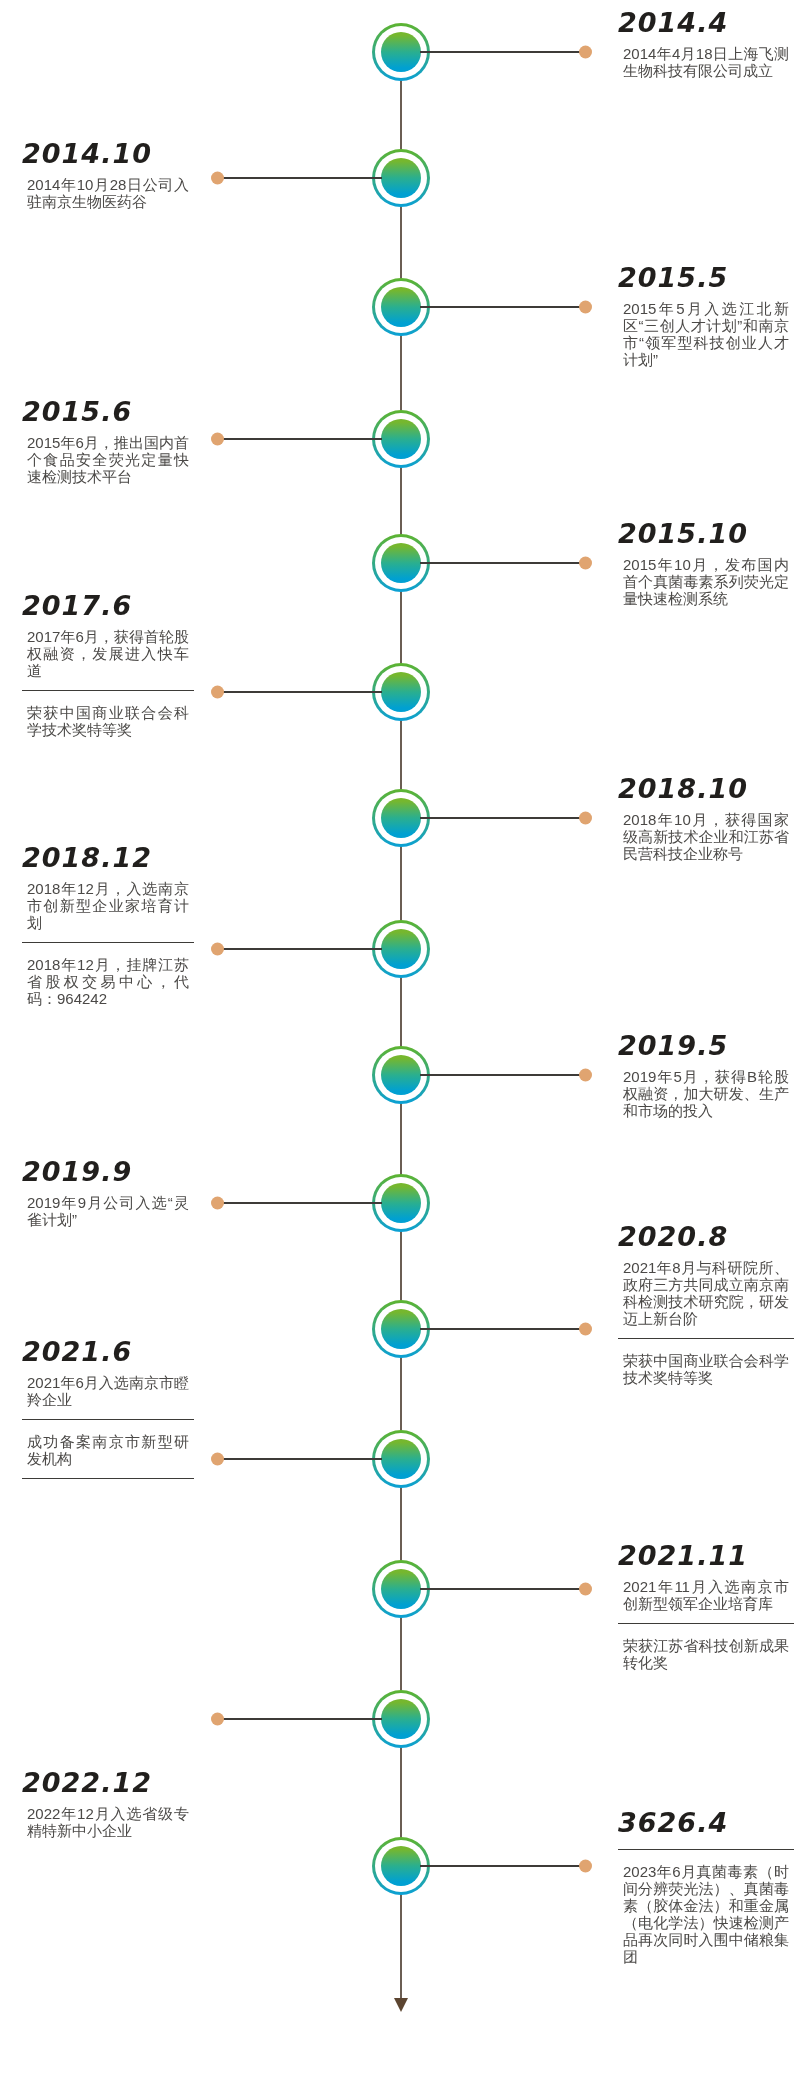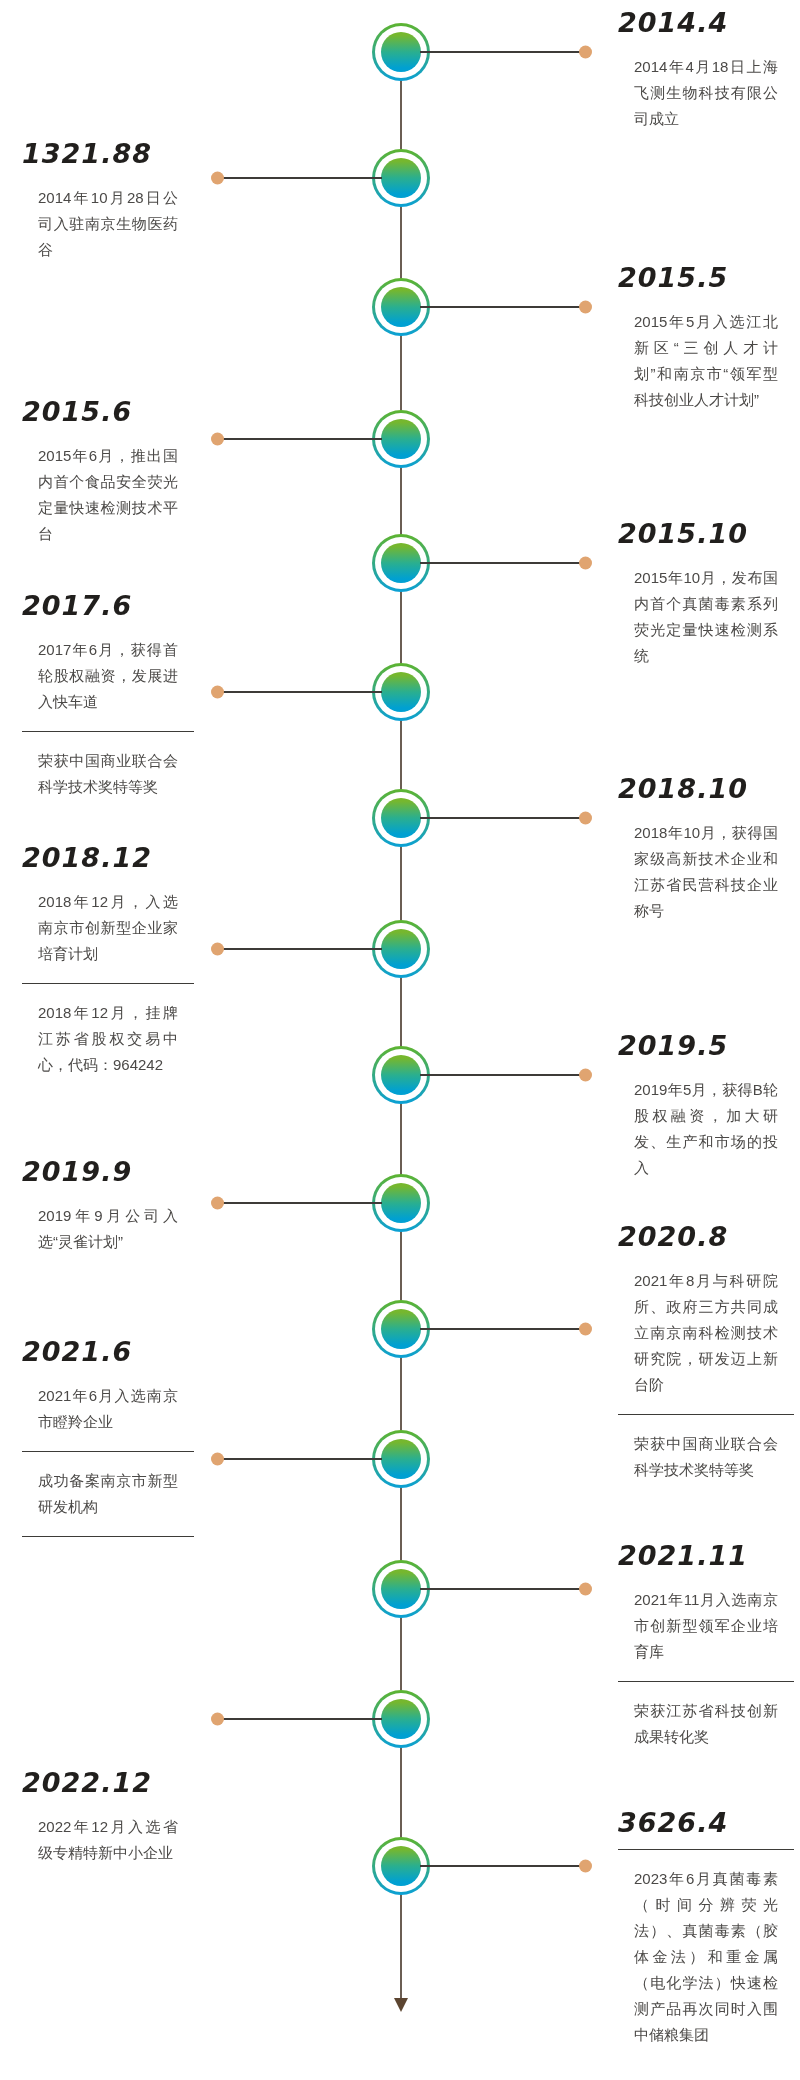--- a/index.html
+++ b/index.html
@@ -49,22 +49,22 @@
   .entry { position:absolute; }
   .entry.right { left:618px; width:176px; }
   .entry.left  { left:22px;  width:172px; }
   .date {
     font-family:"DejaVu Sans", sans-serif;
     font-weight:bold; font-style:italic;
     font-size:27px; line-height:30px; letter-spacing:1px;
     color:var(--title,#211f1d); margin:0 0 7px 0;
   }
   .body {
-    font-size:15px; line-height:26px; color:var(--text,#4b4947);
-    text-align:justify; margin:16px;
+    font-size:15px; line-height:17px; color:var(--text,#4b4947);
+    text-align:justify; margin:5px;
   }
   hr.divider {
     border:none; border-top:1px solid var(--connector,#3d3b38);
     margin:11px 0 13px 0; width:100%;
   }
 </style>
 </head>
 <body>
 
 <div class="canvas">
@@ -223,21 +223,21 @@
   <div class="connector right" style="top:1866px">
       <div class="dot"></div>
     </div>
 
   <div class="entry right" style="top:8px">
     <div class="date">2014.4</div>
     <p class="body">2014年4月18日上海飞测生物科技有限公司成立</p>
   </div>
 
   <div class="entry left" style="top:139px">
-    <div class="date">1321.88</div>
+    <div class="date">2014.10</div>
     <p class="body">2014年10月28日公司入驻南京生物医药谷</p>
   </div>
 
   <div class="entry right" style="top:263px">
     <div class="date">2015.5</div>
     <p class="body">2015年5月入选江北新区“三创人才计划”和南京市“领军型科技创业人才计划”</p>
   </div>
 
   <div class="entry left" style="top:397px">
     <div class="date">2015.6</div>

